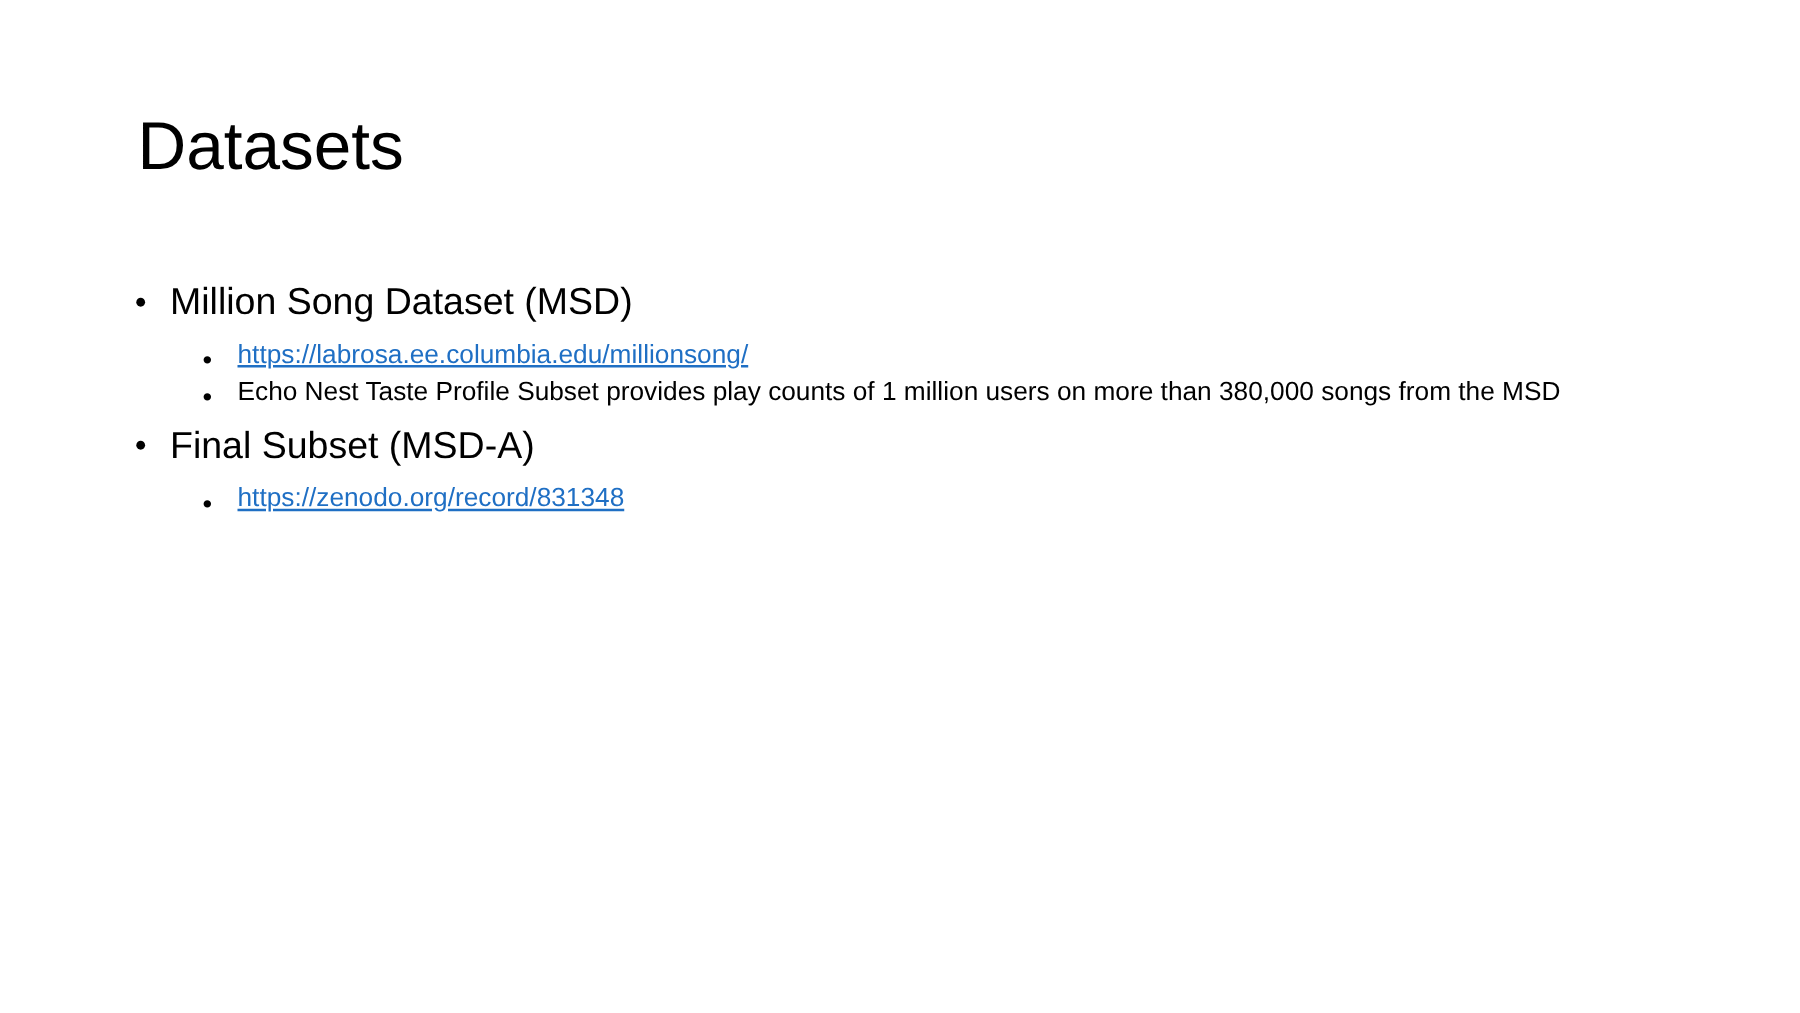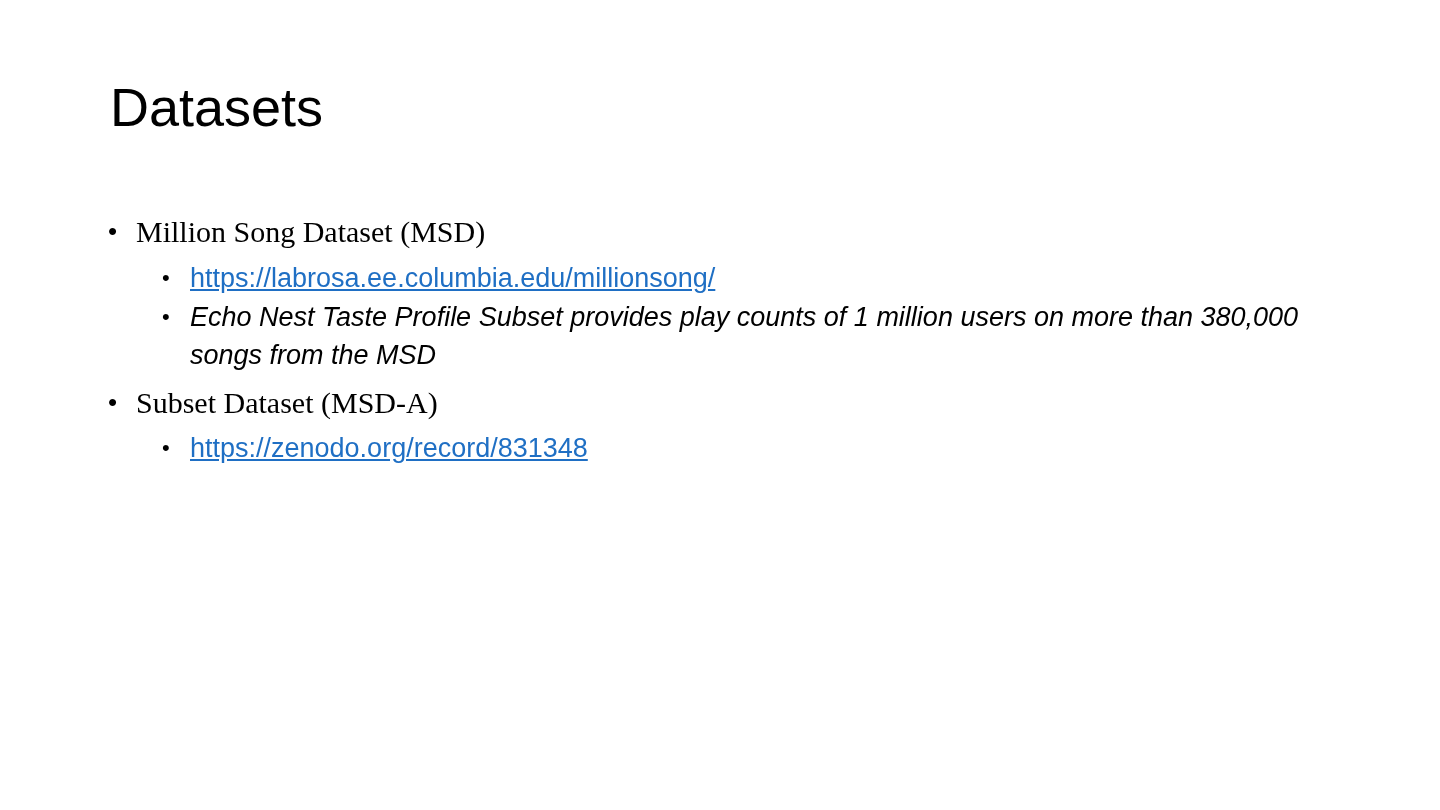--- a/index.html
+++ b/index.html
@@ -12,20 +12,21 @@
     background: #ffffff;
     font-family: "Liberation Sans", sans-serif;
     color: #000000;
     overflow: hidden;
   }
   .slide {
     position: relative;
     width: 1440px;
     height: 580px;
     box-sizing: border-box;
+    margin-top: 10px;
   }
   .slide-title {
     position: absolute;
     left: 110px;
     top: 78px;
     font-size: 54px;
     line-height: 1.1;
     font-weight: 400;
     color: #000000;
     letter-spacing: 0px;
@@ -44,60 +45,58 @@
   ul.level1 > li.l1-item {
     position: relative;
     padding-left: 32px;
     font-size: 30px;
     line-height: 1.22;
     margin-bottom: 2px;
   }
   ul.level1 > li.l1-item > .l1-text {
     display: block;
     padding-bottom: 4px;
-    font-family: Liberation Serif, serif;
   }
   ul.level1 > li.l1-item::before {
     content: "\2022";
     position: absolute;
     left: 4px;
     top: 0;
     font-size: 26px;
     line-height: 1.35;
     color: #000000;
   }
   ul.level2 {
     list-style: none;
     margin: 4px 0 10px 0;
     padding: 0;
   }
   ul.level2 > li.l2-item {
     position: relative;
     padding-left: 54px;
-    font-size: 27px;
+    font-size: 21px;
     line-height: 1.42;
     margin-bottom: 1px;
   }
   ul.level2 > li.l2-item::before {
     content: "\2022";
     position: absolute;
     left: 26px;
     top: 0;
     font-size: 22px;
     line-height: 1.7;
     color: #000000;
   }
   .link {
     color: #1F6FC4;
     text-decoration: underline;
     cursor: pointer;
   }
   .plain {
     color: #000000;
-    font-style: italic;
   }
 </style>
 </head>
 <body>
 
 <div class="slide">
 
   <div class="slide-title">Datasets</div>
 
   <div class="body-block">
@@ -109,21 +108,21 @@
           <li class="l2-item">
             <span class="link">https://labrosa.ee.columbia.edu/millionsong/</span>
           </li>
           <li class="l2-item">
             <span class="plain">Echo Nest Taste Profile Subset provides play counts of 1 million users on more than 380,000 songs from the MSD</span>
           </li>
         </ul>
       </li>
 
       <li class="l1-item">
-        <span class="l1-text">Subset Dataset (MSD-A)</span>
+        <span class="l1-text">Final Subset (MSD-A)</span>
         <ul class="level2">
           <li class="l2-item">
             <span class="link">https://zenodo.org/record/831348</span>
           </li>
         </ul>
       </li>
 
     </ul>
   </div>
 

